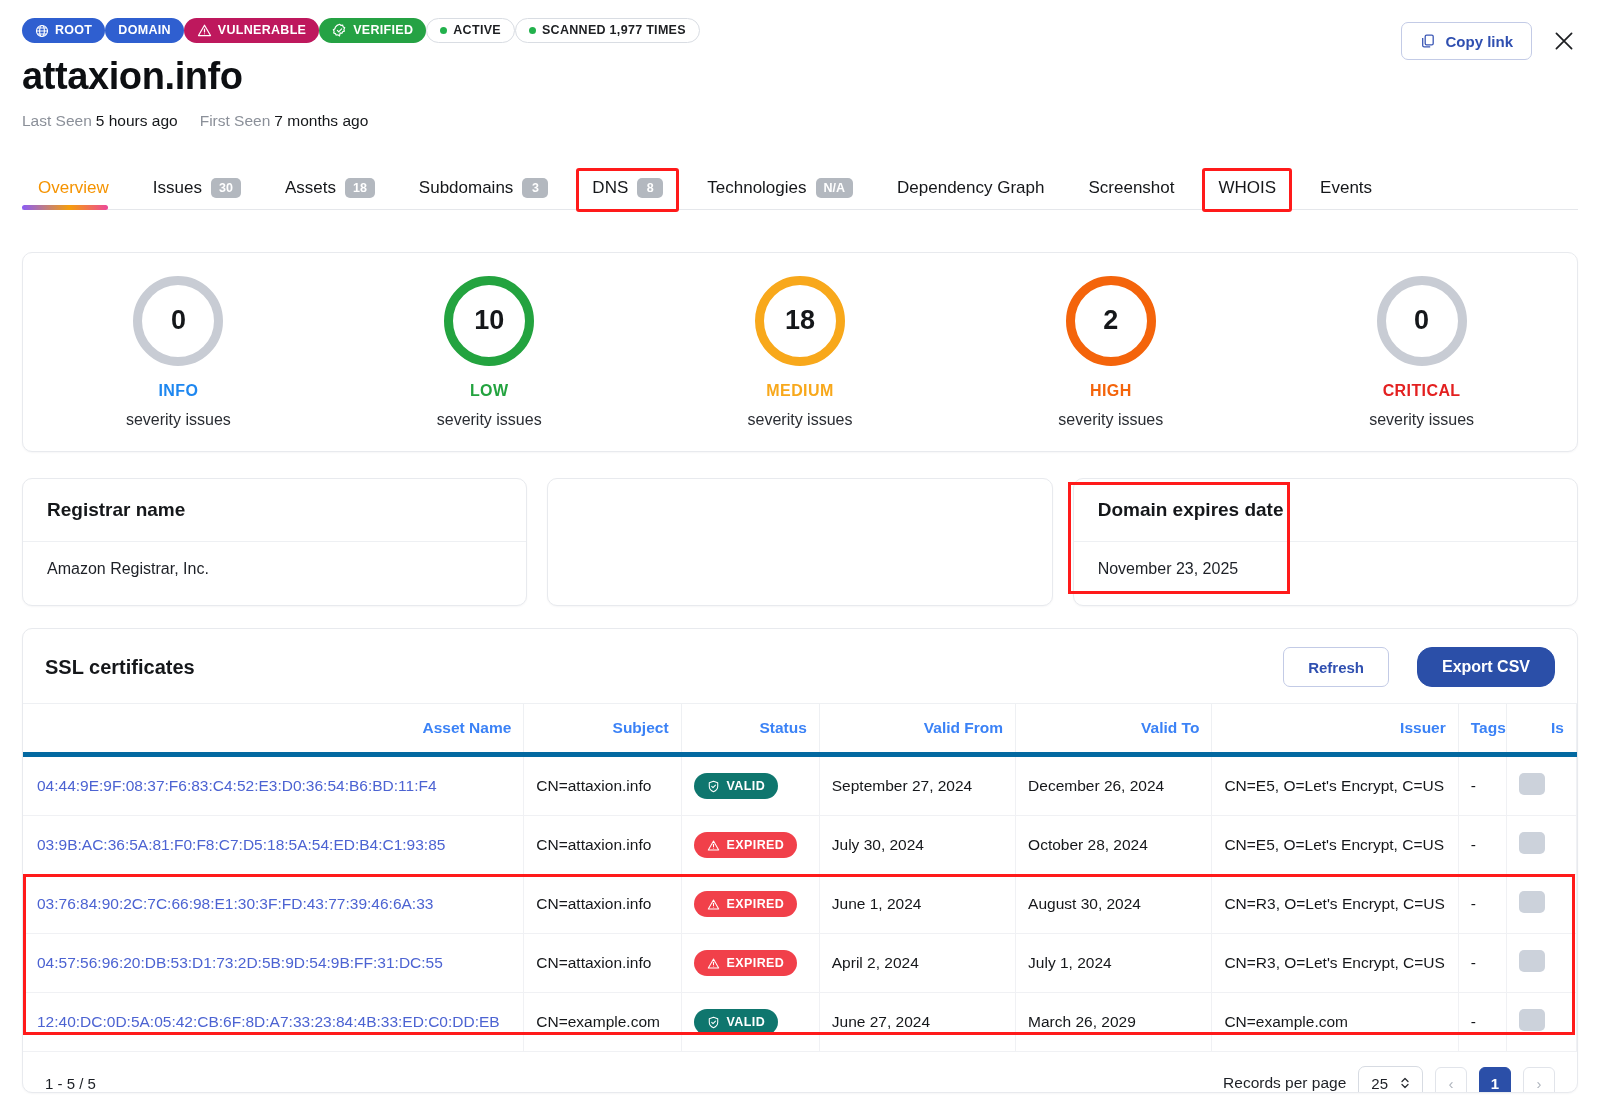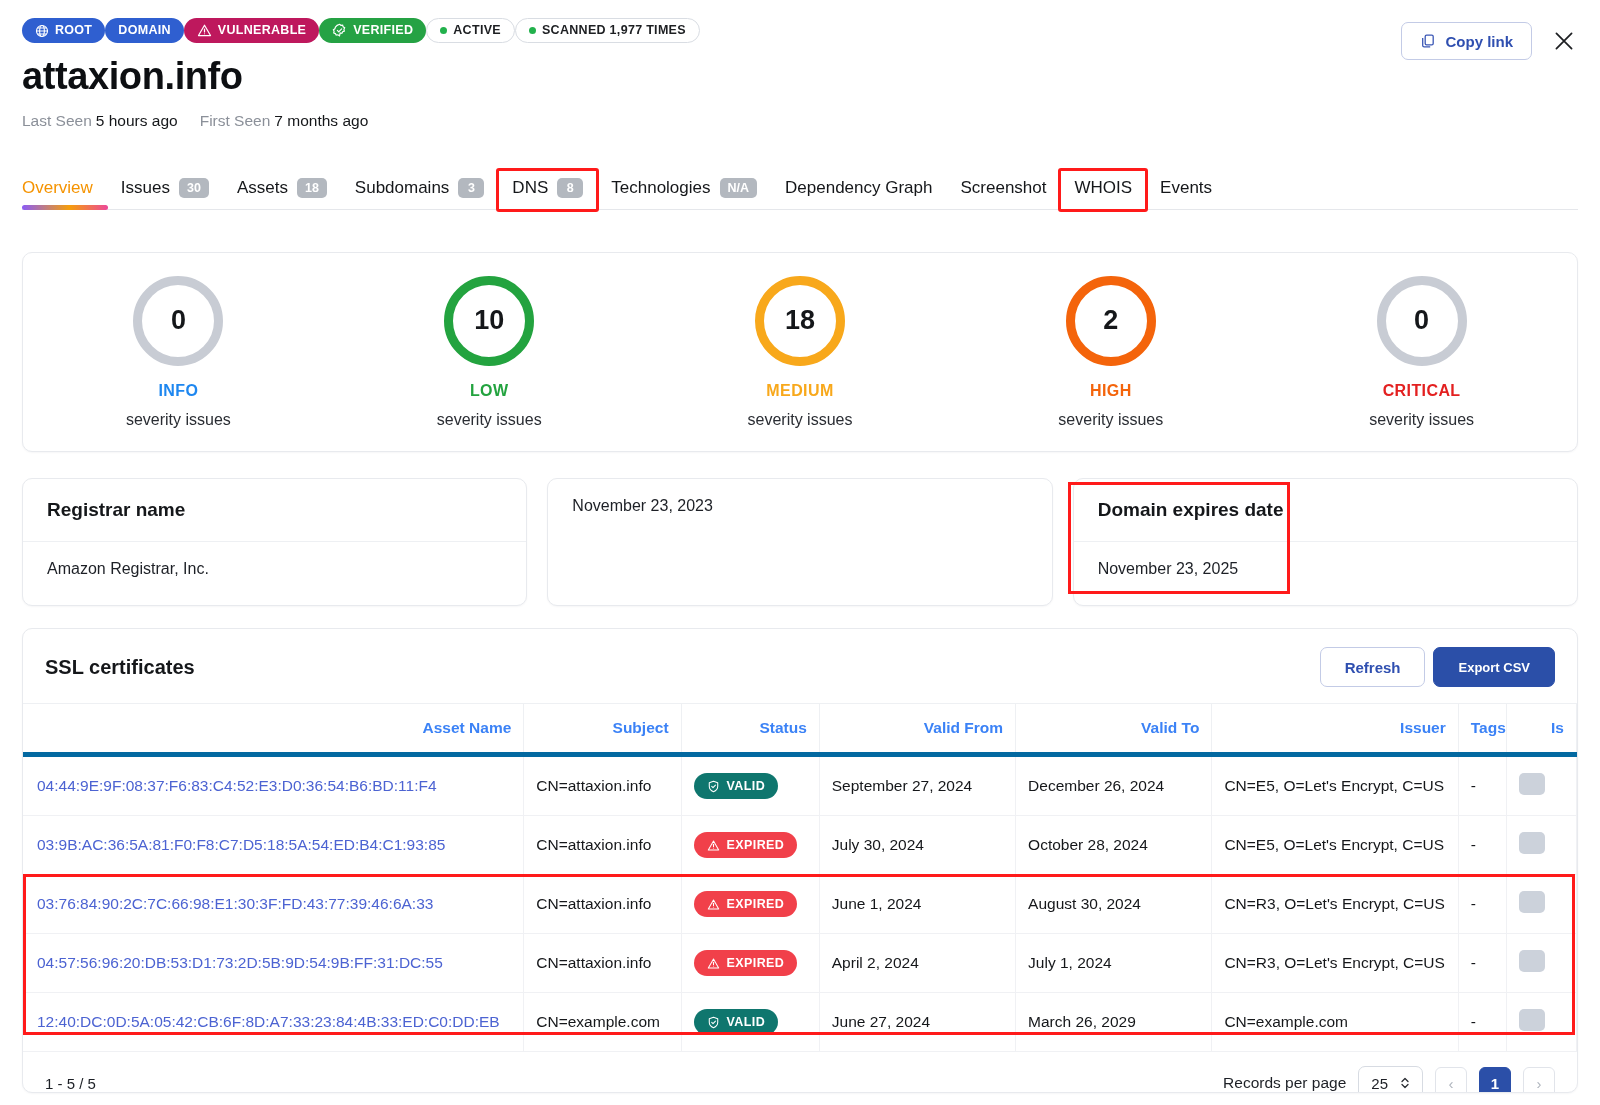--- a/index.html
+++ b/index.html
@@ -56,20 +56,21 @@
   .seen-group + .seen-group { margin-left: 10px; }
 
   
   .tabs-wrap { position: absolute; left: 22px; top: 170px; right: 22px; }
   .tabs { display: flex; align-items: flex-end; gap: 0; position: relative; }
   .tab {
     display: inline-flex; align-items: flex-start; gap: 9px;
     padding: 8px 14px 12px 14px;
     font-size: 17px; color: #15171a; cursor: pointer; white-space: nowrap;
     position: relative;
+    margin-left: 16px;
   }
   .tab:first-child { padding-left: 0; }
   .tab.active { color: #f59300; }
   .tab .count {
     background: #b3b8bf; color: #fff; border-radius: 5px;
     font-size: 12.5px; font-weight: 600; padding: 3px 8px; line-height: 1.15;
     min-width: 26px; text-align: center;
   }
   .tab.boxed { outline: 3px solid #ff1a1a; outline-offset: -1px; background: #fff; z-index: 3; border-radius: 1px;}
   .tabs-line { position: absolute; left: 0; right: 0; bottom: 0; height: 1px; background: #e5e7eb; }
@@ -113,30 +114,30 @@
     border: 3px solid #ff1a1a; pointer-events: none; z-index: 5;
   }
 
   
   .ssl { position: absolute; left: 22px; top: 628px; right: 22px; bottom: 12px; overflow: hidden; }
   .ssl-head {
     display: flex; align-items: center; justify-content: space-between;
     padding: 18px 22px 16px 22px;
   }
   .ssl-title { font-size: 20px; font-weight: 700; }
-  .ssl-actions { display: flex; align-items: center; gap: 8px; }
+  .ssl-actions { display: flex; align-items: center; gap: 28px; }
   .btn-refresh {
     height: 40px; padding: 0 24px; border-radius: 7px;
     border: 1px solid #c3cbe6; background: #fff; color: #2f4fb0;
     font-size: 15px; font-weight: 600; cursor: pointer;
   }
   .btn-export {
-    height: 40px; padding: 0 24px; border-radius: 7px;
+    height: 40px; padding: 0 24px; border-radius: 15px;
     border: 1px solid #2b4fa8; background: #2b4fa8; color: #fff;
-    font-size: 13px; font-weight: 600; cursor: pointer;
+    font-size: 16px; font-weight: 600; cursor: pointer;
   }
 
   table { border-collapse: collapse; width: 100%; table-layout: fixed; }
   thead th {
     text-align: right; font-size: 15.5px; font-weight: 700; color: #3b82f6;
     padding: 15px 12px; border-top: 1px solid #eef0f3; border-bottom: 5px solid #0369a1;
     border-right: 1px solid #eef0f3; background: #fff; white-space: nowrap; overflow: hidden;
   }
   tbody td {
     font-size: 15.5px; padding: 16px 12px; border-bottom: 1px solid #f0f1f4;
@@ -321,21 +322,20 @@
         <div class="sev-sub">severity issues</div>
       </div>
     </div>
 
   <div class="info-row" id="info-row">
       <div class="card info-card">
         <div class="info-head">Registrar name</div>
         <div class="info-body">Amazon Registrar, Inc.</div>
       </div>
       <div class="card info-card">
-        <div class="info-body">November 23, 2023</div>
       </div>
       <div class="card info-card">
         <div class="info-head">Domain expires date</div>
         <div class="info-body">November 23, 2025</div>
       </div>
     </div>
   <div class="redbox-expires"></div>
 
   <div class="card ssl">
     <div class="ssl-head">

